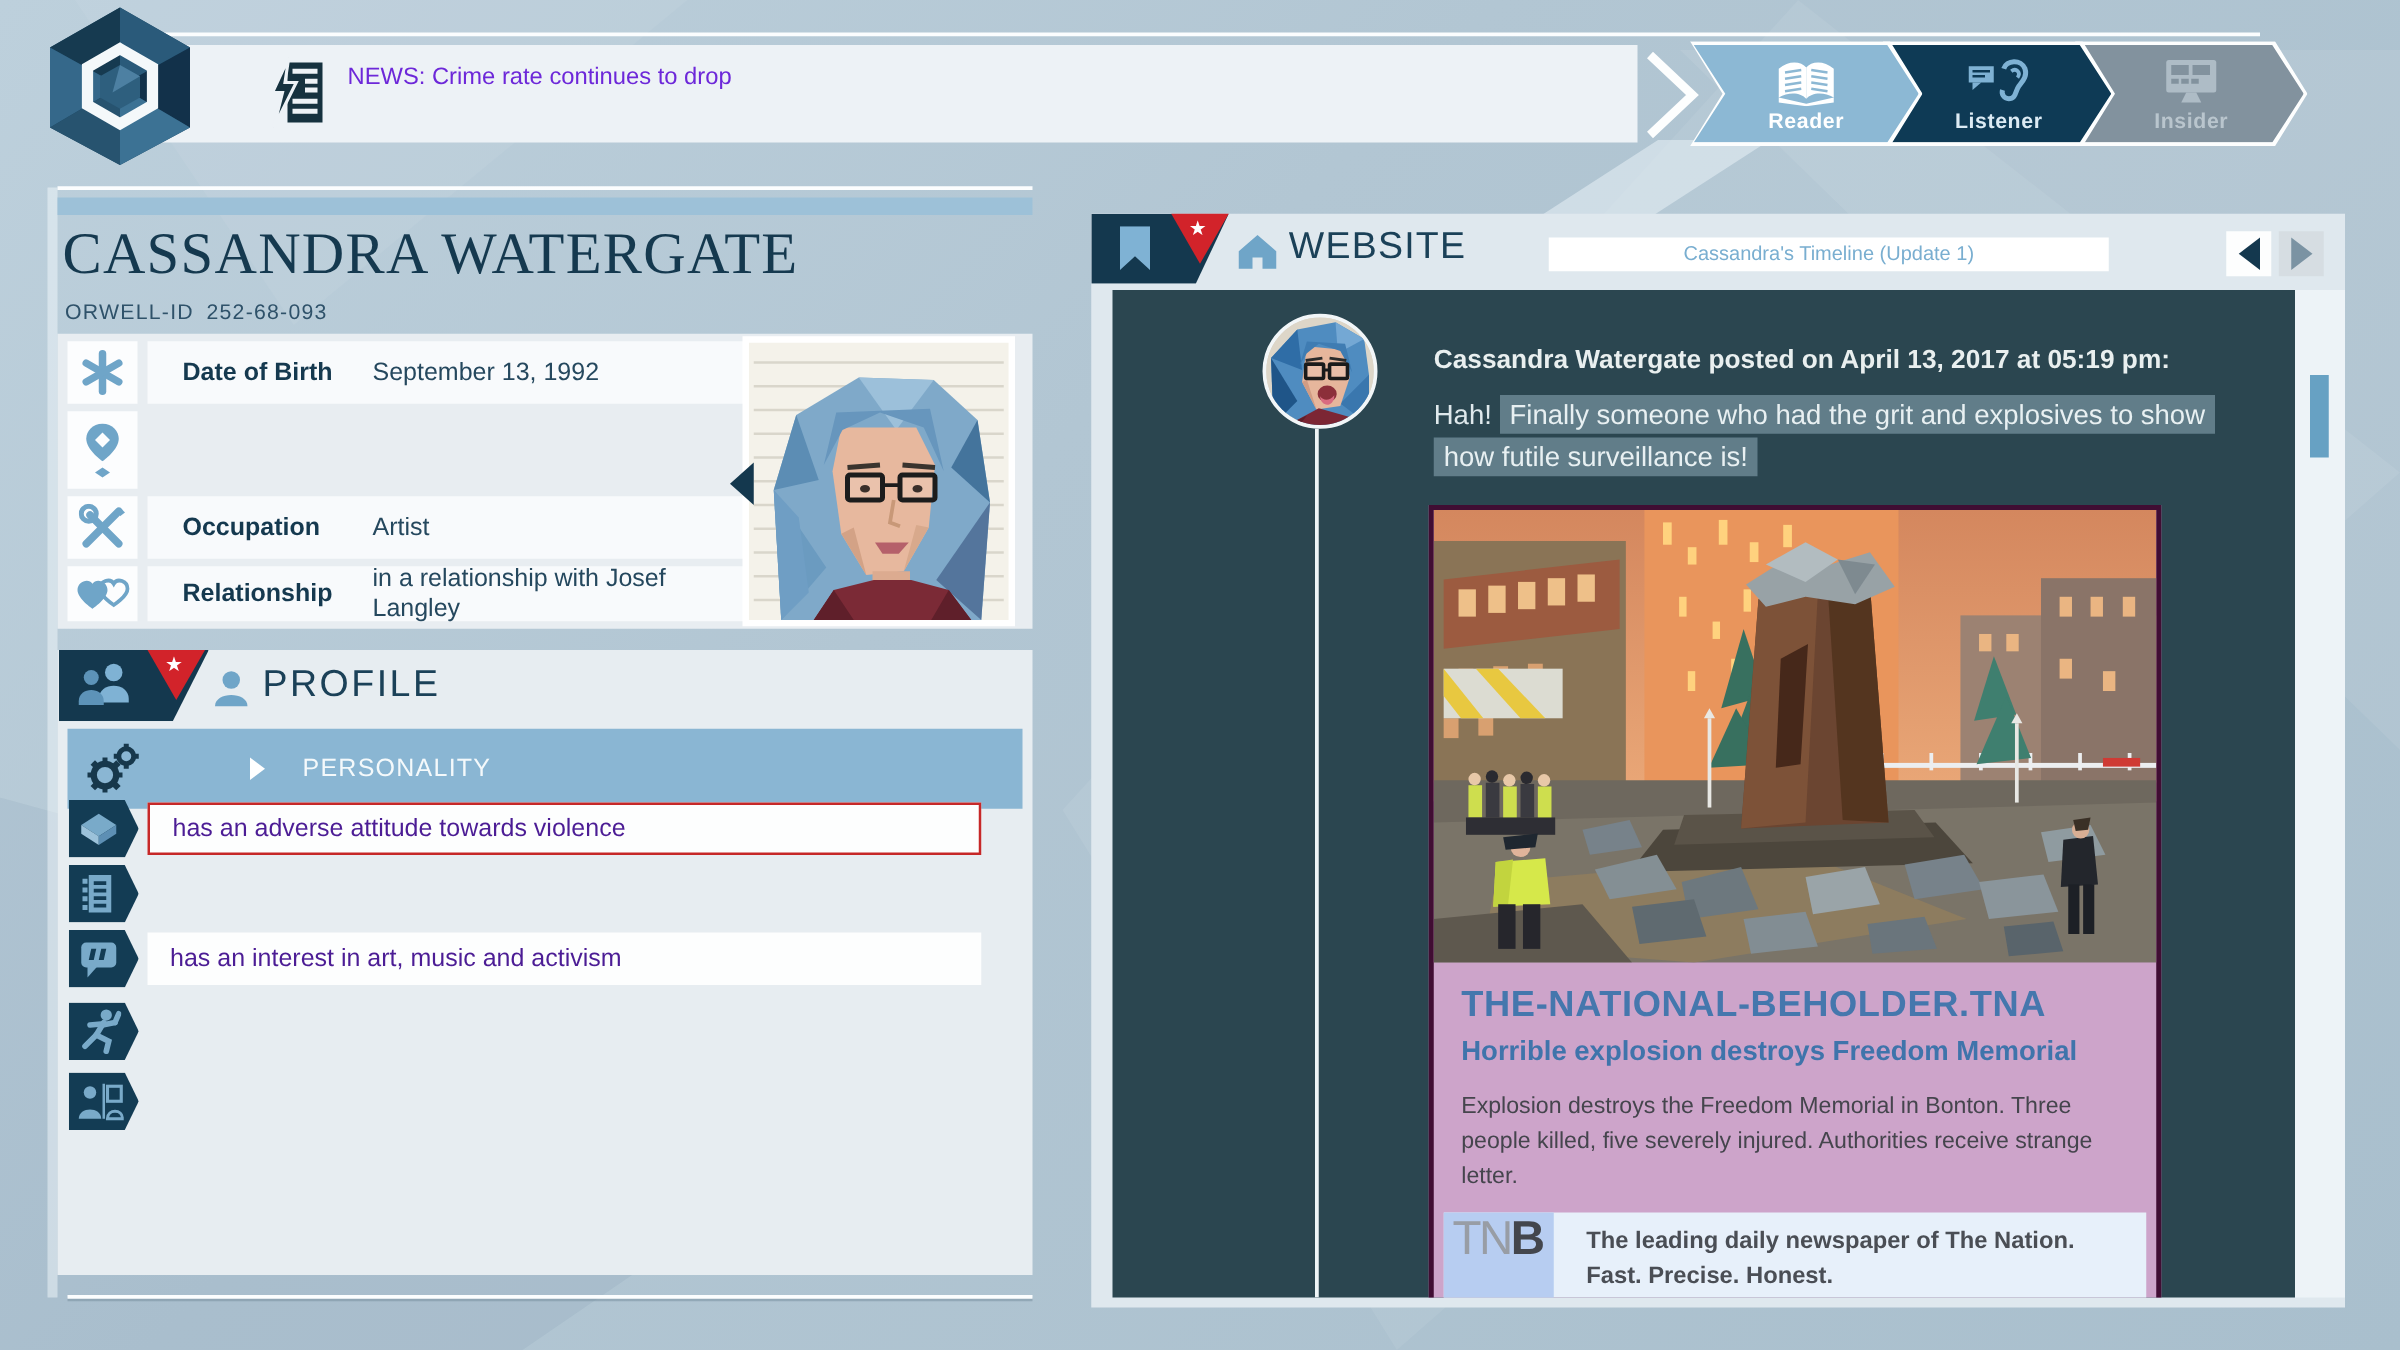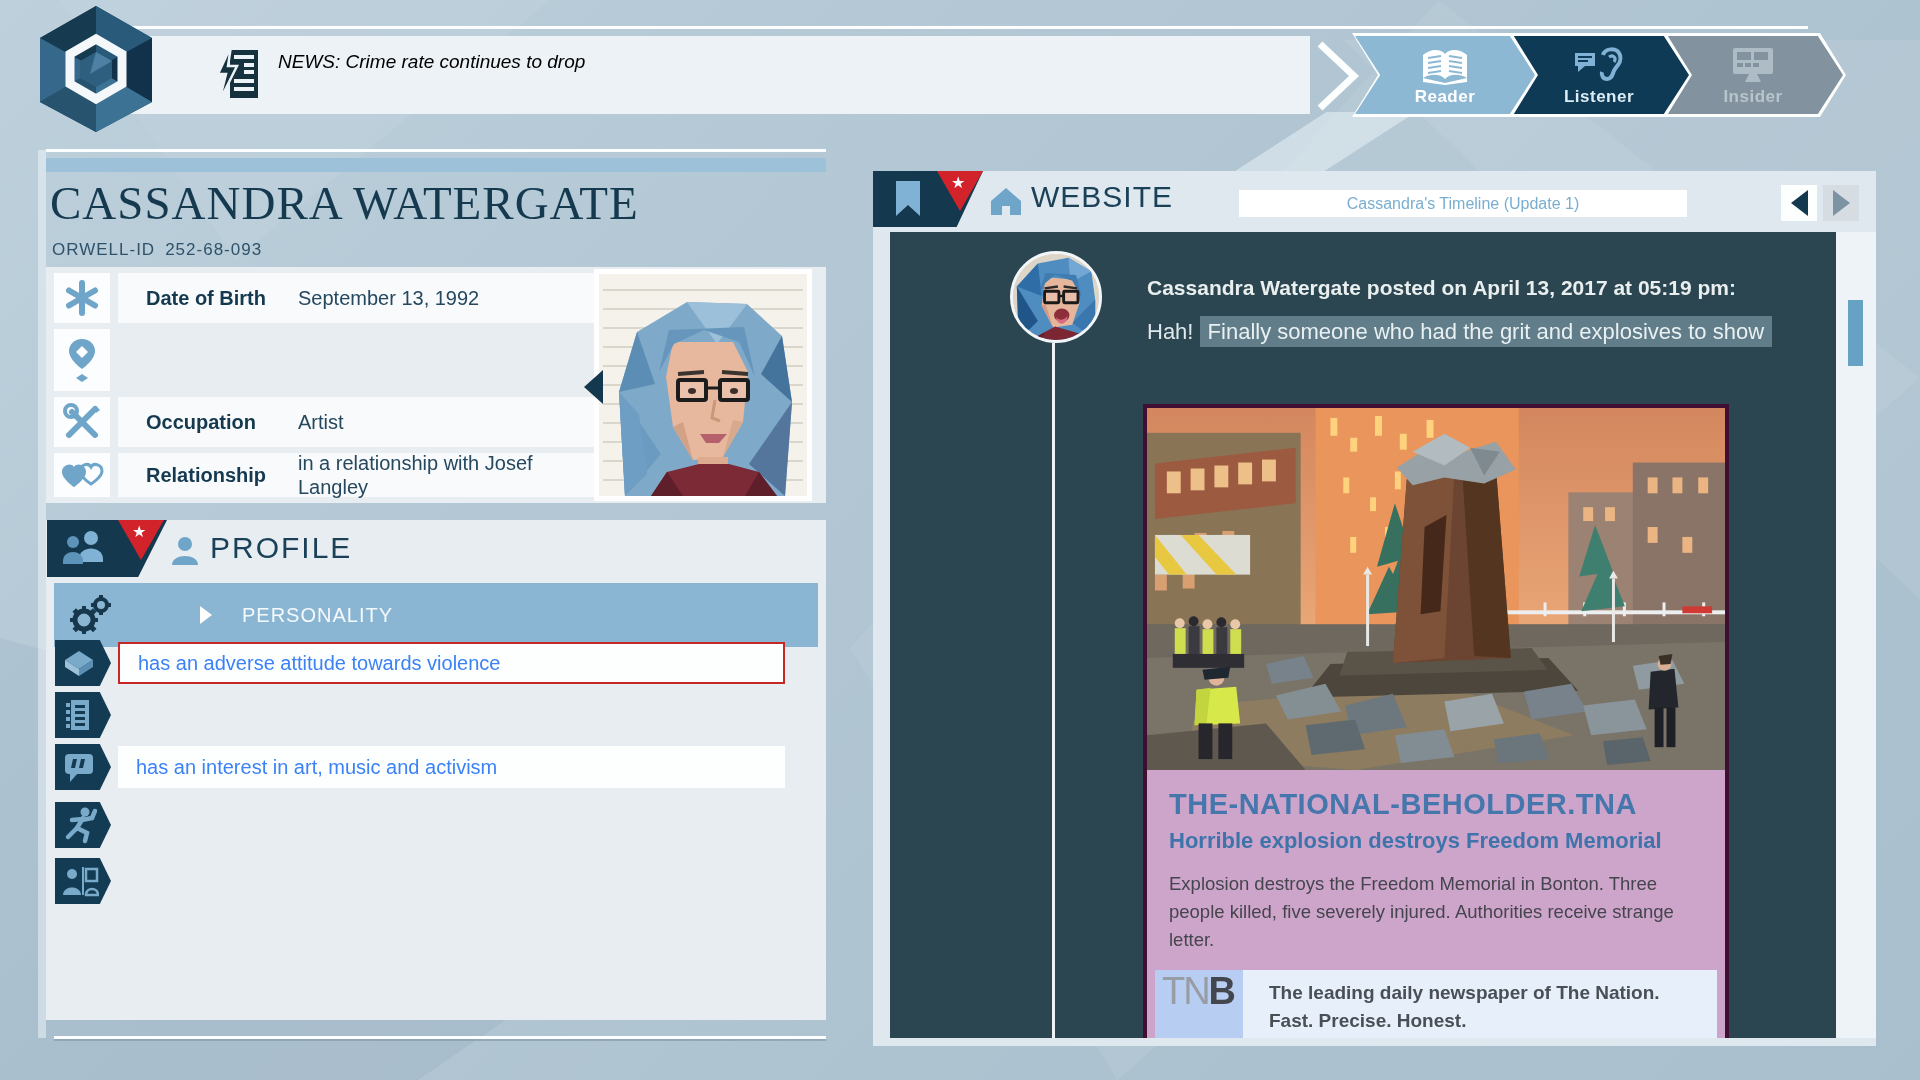--- a/index.html
+++ b/index.html
@@ -11,21 +11,21 @@
   .poly{position:absolute;pointer-events:none;}
   .p1{left:850px;top:0;width:1070px;height:1080px;background:rgba(255,255,255,.07);clip-path:polygon(55% 0,100% 35%,25% 100%,0 60%);}
   .p2{left:0;top:560px;width:760px;height:520px;background:rgba(20,60,90,.05);clip-path:polygon(0 15%,100% 55%,55% 100%,0 100%);}
   .p3{left:1280px;top:40px;width:640px;height:560px;background:rgba(255,255,255,.08);clip-path:polygon(10% 0,100% 0,100% 100%);}
   .p4{left:60px;top:0;width:700px;height:260px;background:rgba(255,255,255,.06);clip-path:polygon(0 0,70% 0,25% 100%);}
   .leftstrip{left:38px;top:150px;width:8px;height:888px;background:rgba(248,252,255,.45);}
   
   .topline{left:95px;top:26px;width:1713px;height:3px;background:#fbfdfe;}
   .news-band{left:118px;top:36px;width:1192px;height:78px;background:#edf2f6;}
   .news-icon{left:96px;top:10px;width:48px;height:56px;}
-  .news-text{left:160px;top:13px;width:420px;font-size:19px;line-height:25px;color:#000000;font-weight:400;font-style:italic;}
+  .news-text{left:160px;top:13px;width:420px;font-size:19px;line-height:25px;color:#6d28d9;font-weight:400;}
   .news-arrow{left:1312px;top:40px;}
   .ribbon{left:1128px;top:112px;width:320px;height:124px;background:rgba(231,240,246,.55);clip-path:polygon(62% 0,90% 0,30% 100%,2% 100%);}
   
   .tabwrap{position:absolute;top:33px;width:186px;height:84px;background:#fdfefe;
     clip-path:polygon(0% 0%,86% 0%,100% 50%,86% 100%,0% 100%,14% 50%);padding:3px 0;}
   .tab{position:absolute;left:3px;top:3px;width:180px;height:78px;
     clip-path:polygon(0% 0%,86% 0%,100% 50%,86% 100%,0% 100%,14% 50%);
     display:flex;flex-direction:column;align-items:center;justify-content:flex-end;padding-bottom:7px;}
   .tab .lbl{font-size:17px;font-weight:bold;letter-spacing:.5px;}
   .tab svg{margin-bottom:2px;}
@@ -51,21 +51,21 @@
   .ptab{position:absolute;left:1px;top:0;width:120px;height:57px;background:#14384e;clip-path:polygon(0 0,100% 0,76% 100%,0 100%);display:flex;align-items:center;padding-left:12px;}
   .redflag{position:absolute;width:0;height:0;border-left:23px solid transparent;border-right:23px solid transparent;border-top:40px solid #d2232a;}
   .redflag::after{content:"★";position:absolute;left:-9px;top:-38px;color:#fff;font-size:16px;}
   .flag1{left:72px;top:0;}
   .phead-icon{position:absolute;left:124px;top:16px;}
   .ptitle{position:absolute;left:164px;top:11px;font-size:30px;color:#1b4158;letter-spacing:2px;}
   .persbar{position:absolute;left:8px;top:63px;width:764px;height:64px;background:#8ab6d3;display:flex;align-items:center;}
   .gears{margin-left:14px;}
   .play{width:0;height:0;border-top:9px solid transparent;border-bottom:9px solid transparent;border-left:12px solid #fff;margin-left:88px;}
   .perslbl{color:#f4f9fb;font-size:20px;letter-spacing:1px;margin-left:30px;}
-  .trow{position:absolute;left:72px;width:667px;height:42px;background:#fdfefe;display:flex;align-items:center;padding-left:18px;font-size:20px;color:#3b82f6;}
+  .trow{position:absolute;left:72px;width:667px;height:42px;background:#fdfefe;display:flex;align-items:center;padding-left:18px;font-size:20px;color:#4c1d95;}
   .trow.sel{border:2px solid #c62828;}
   .ttab{position:absolute;left:9px;width:56px;height:46px;background:#133c54;clip-path:polygon(0 0,80% 0,100% 50%,80% 100%,0 100%);display:flex;align-items:center;justify-content:flex-start;padding-left:6px;}
   .divider{left:54px;top:1036px;width:772px;height:3px;background:#fbfdfe;box-shadow:0 2px 0 rgba(110,135,150,.45);}
   
   .wpanel{left:873px;top:171px;width:1003px;height:875px;background:#dfe8ee;}
   .wtab{position:absolute;left:0;top:0;width:110px;height:56px;background:#14384e;clip-path:polygon(0 0,100% 0,76% 100%,0 100%);display:flex;align-items:flex-start;padding:10px 0 0 22px;}
   .flag2{left:64px;top:0;}
   .whome{position:absolute;left:116px;top:15px;}
   .wtitle{position:absolute;left:158px;top:9px;font-size:30px;color:#1b4158;letter-spacing:1px;}
   .wselect{position:absolute;left:366px;top:19px;width:448px;height:27px;background:#fff;display:flex;align-items:center;justify-content:center;font-size:16px;color:#79aed0;}
@@ -439,20 +439,23 @@
           <path d="M45,66 C46,76 57,75 57,65 C53,70 48,70 45,66 Z" fill="#d96b80"></path>
           <polygon points="18,90 44,76 72,84 76,90" fill="#7c2634"></polygon>
           <polygon points="18,90 34,82 28,90" fill="#5f1f2a"></polygon>
         </svg>
       </div>
 
       <div class="posthead">Cassandra Watergate posted on April 13, 2017 at 05:19 pm:</div>
       <div class="postline pl1">
         <span>Hah! </span><span class="hl">Finally someone who had the grit and explosives to show</span>
       </div>
+      <div class="postline pl2">
+        <span class="hl">how futile surveillance is!</span>
+      </div>
 
       <div class="article">
         <svg class="artimg" viewBox="0 0 583 365" preserveAspectRatio="none">
           <defs>
               <linearGradient id="sky" x1="0" y1="0" x2="0" y2="1">
                 <stop offset="0" stop-color="#d4875e"></stop>
                 <stop offset="1" stop-color="#eaa878"></stop>
               </linearGradient>
             </defs>
           <rect width="583" height="235" fill="url(#sky)"></rect>

